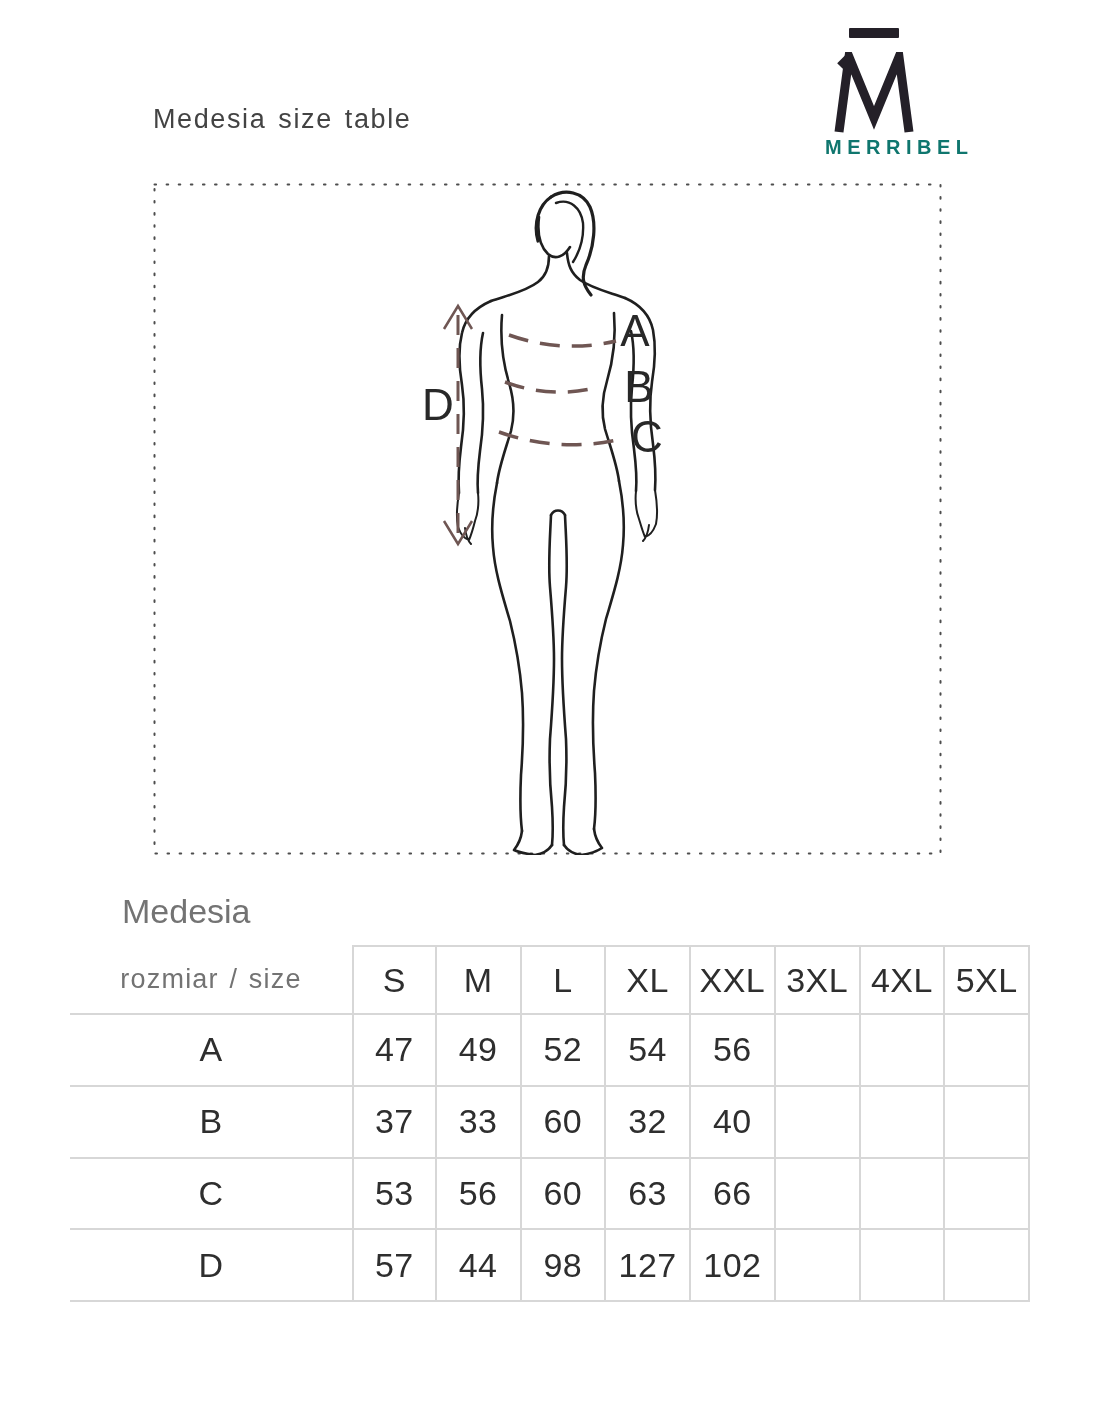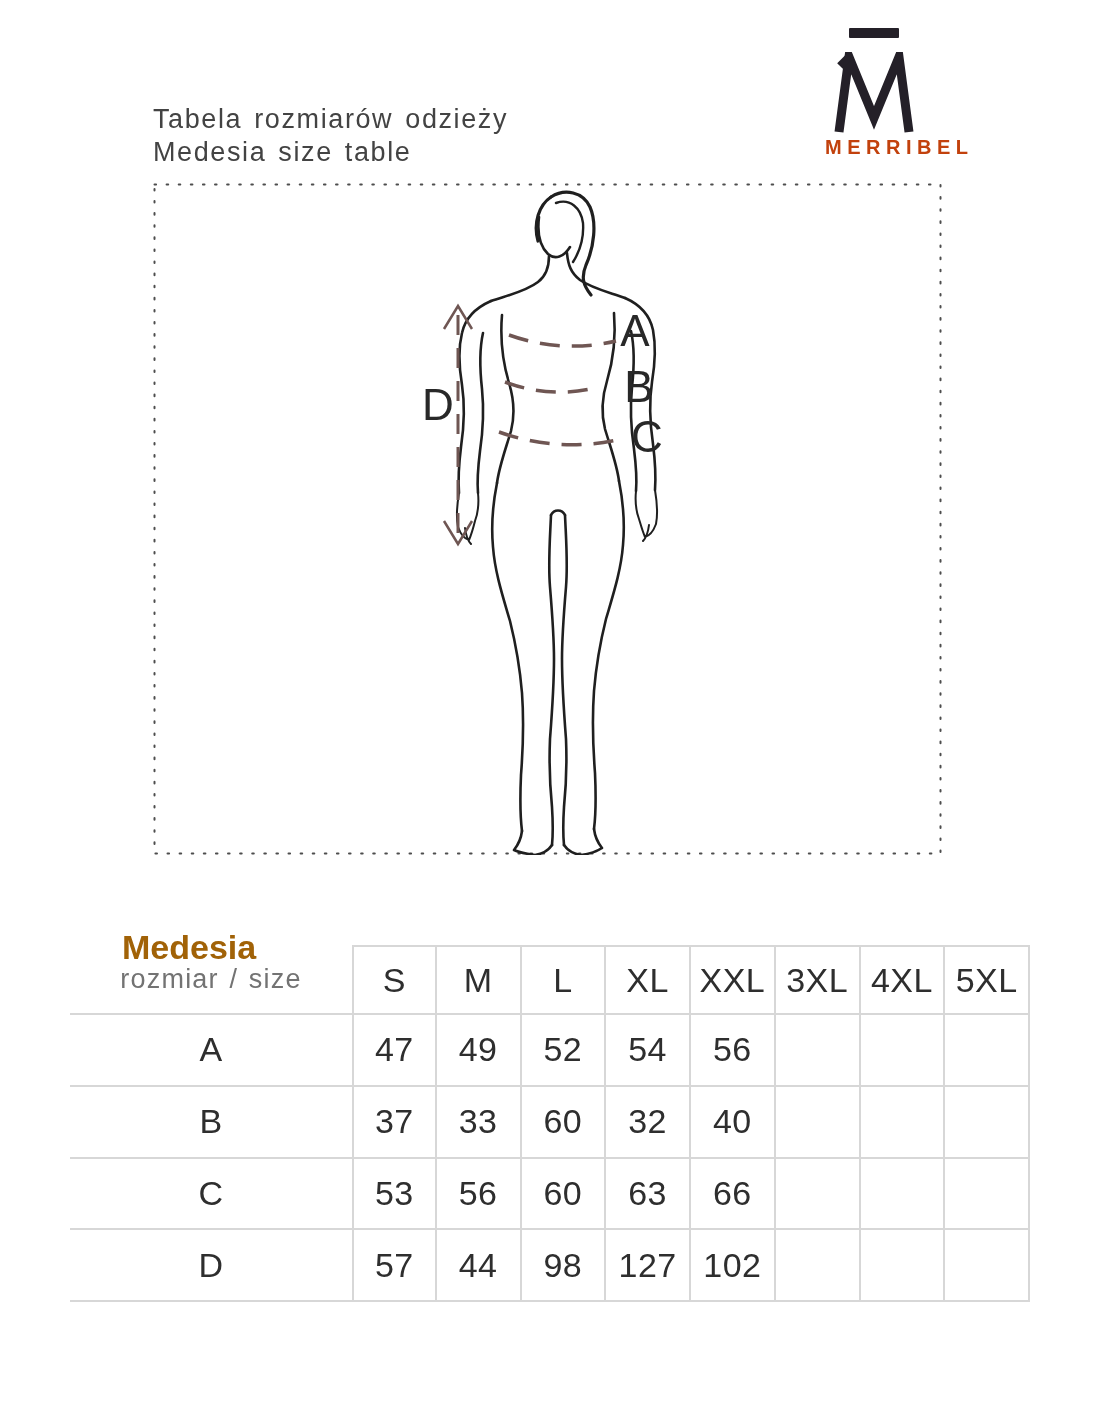--- a/index.html
+++ b/index.html
@@ -45,45 +45,45 @@
   }
   .logo-name{
     position:absolute;
     left:0; top:112px;
     width:100%;
     text-align:left;
     font-size:20px;
     font-weight:600;
     letter-spacing:5.5px;
     padding-left:3px;
-    color:#c2410c;
+    color:#0f766e;
     white-space:nowrap;
   }
 
   
   .diagram{
     position:absolute;
     left:153px; top:183px;
     width:789px; height:672px;
   }
   .diagram svg{display:block;width:100%;height:100%;}
   .fig-label{
     font-family:"Liberation Sans", sans-serif;
     font-size:44px;
     font-weight:300;
     fill:#282828;
   }
 
   
   .product-name{
     position:absolute;
-    left:122px; top:928px;
+    left:122px; top:892px;
     font-size:34px;
-    font-weight:700;
-    color:#a16207;
+    font-weight:400;
+    color:#737373;
   }
 
   
   .size-table{
     position:absolute;
     left:70px; top:945px;
     width:960px; height:357px;
     display:grid;
     grid-template-columns:282px repeat(8, 1fr);
     grid-template-rows:70px repeat(4, 1fr);
@@ -109,21 +109,20 @@
     color:#737373;
     justify-content:center;
   }
 </style>
 </head>
 <body>
 
 <div class="page">
 
   <div class="titles">
-    <div>Tabela rozmiarów odzieży</div>
     <div>Medesia size table</div>
   </div>
 
   <div class="logo">
     <div class="logo-bar"></div>
     <svg class="logo-m" viewBox="0 0 86 82" fill="none">
       <path d="M8,80 L18,5 L43,66 L68,5 L78,80" stroke="#242028" stroke-width="9" stroke-linejoin="miter" fill="none"></path>
       <path d="M18,5 L9,14" stroke="#242028" stroke-width="8" fill="none"></path>
     </svg>
     <div class="logo-name">MERRIBEL</div>

